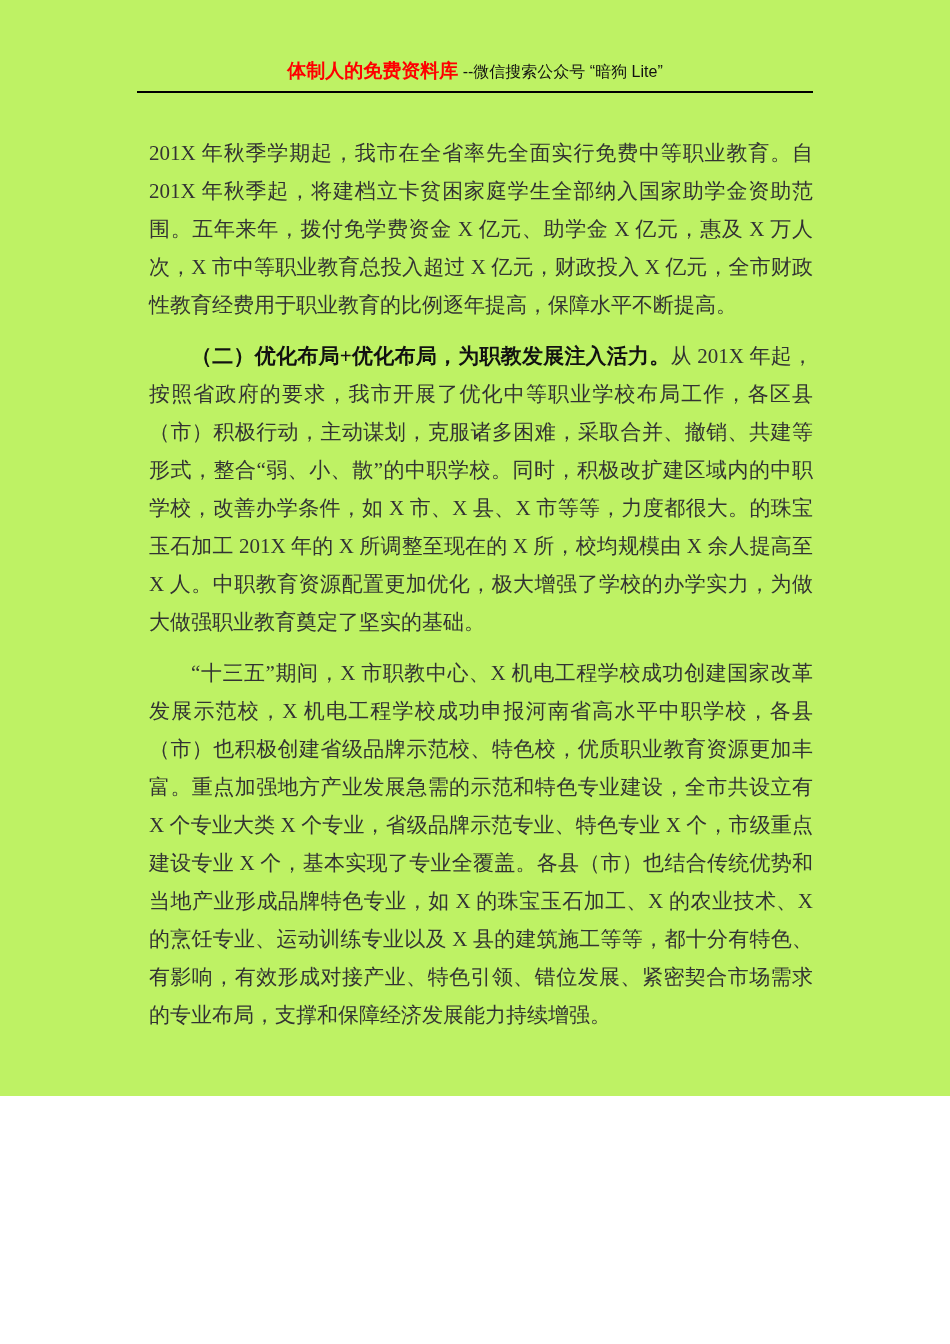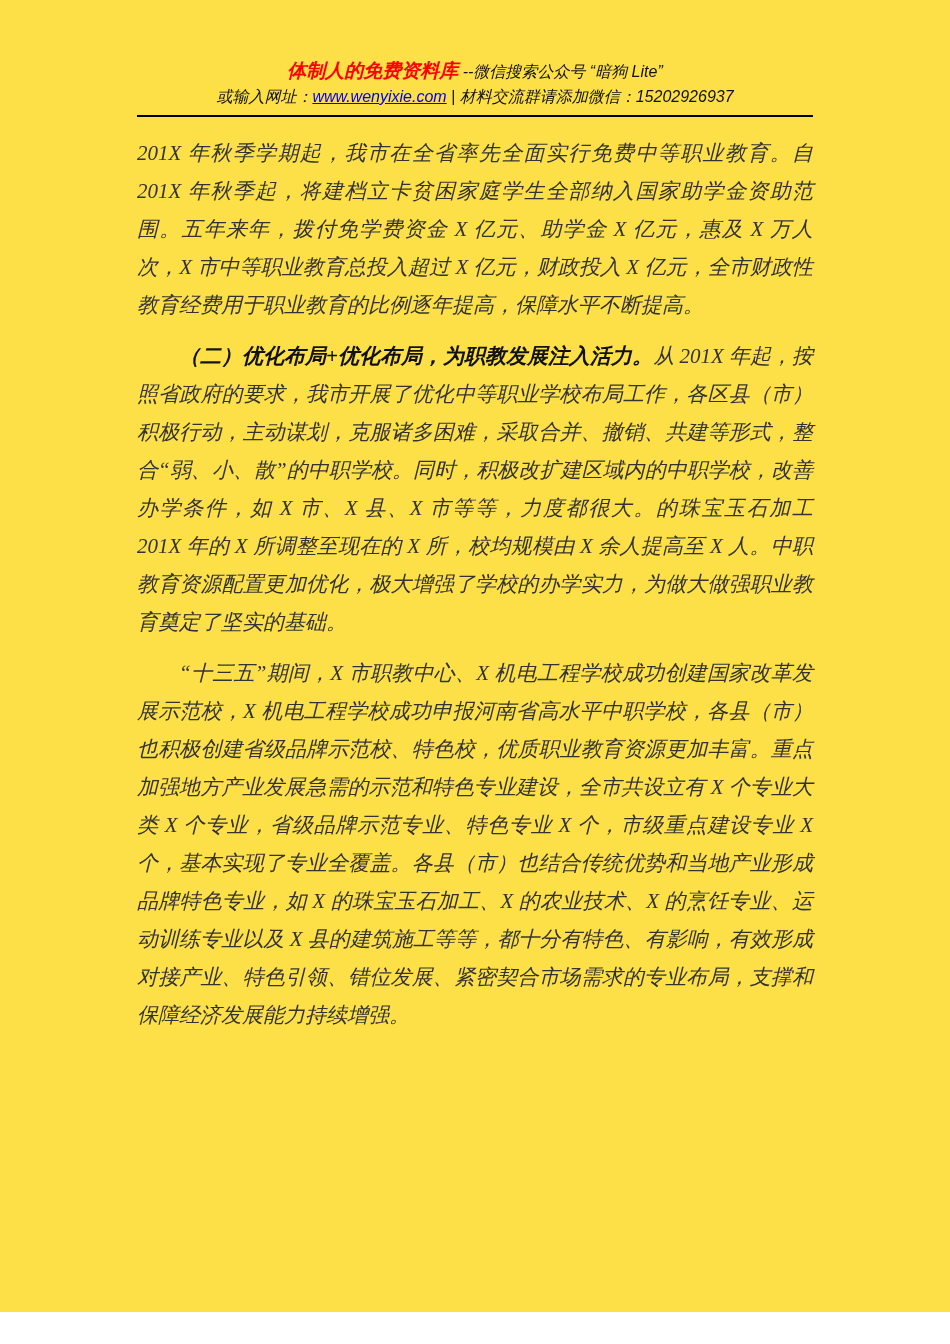--- a/index.html
+++ b/index.html
@@ -3,25 +3,24 @@
 <meta charset="utf-8">
 <style>
   html, body {
     margin: 0;
     padding: 0;
     background: #ffffff;
   }
   .page {
     position: relative;
     width: 950px;
-    height: 1312px;
-    background: #fde047;
+    height: 1096px;
+    background: #bef264;
     overflow: hidden;
     font-family: "Liberation Serif", "DejaVu Serif", serif;
-    font-style: italic;
   }
   
   .header {
     position: absolute;
     top: 58px;
     left: 137px;
     width: 676px;
     text-align: center;
     border-bottom: 2px solid #000000;
     padding-bottom: 6px;
@@ -55,42 +54,39 @@
     position: absolute;
     top: 134px;
     left: 137px;
     width: 676px;
     font-size: 21px;
     line-height: 38px;
     color: #333333;
     text-align: justify;
   }
   .para {
-    margin: 0 0 13px 0;
+    margin: 0 0 13px 12px;
   }
   .para.indent {
     text-indent: 2em;
   }
   .para strong {
     font-weight: 700;
     color: #111111;
   }
 </style>
 </head>
 <body>
 
 <div class="page">
 
   <div class="header">
     <div class="header-line1">
       <span class="brand">体制人的免费资料库</span><span class="brand-suffix"> --微信搜索公众号 “暗狗 Lite”</span>
     </div>
-    <div class="header-line2">
-      <span>或输入网址：</span><a class="link" href="#">www.wenyixie.com</a><span> | 材料交流群请添加微信：15202926937</span>
-    </div>
   </div>
 
   <div class="content">
 
     <p class="para"><strong></strong><span>201X 年秋季学期起，我市在全省率先全面实行免费中等职业教育。自 201X 年秋季起，将建档立卡贫困家庭学生全部纳入国家助学金资助范围。五年来年，拨付免学费资金 X 亿元、助学金 X 亿元，惠及 X 万人次，X 市中等职业教育总投入超过 X 亿元，财政投入 X 亿元，全市财政性教育经费用于职业教育的比例逐年提高，保障水平不断提高。</span></p>
 
     <p class="para indent"><strong>（二）优化布局+优化布局，为职教发展注入活力。</strong><span>从 201X 年起，按照省政府的要求，我市开展了优化中等职业学校布局工作，各区县（市）积极行动，主动谋划，克服诸多困难，采取合并、撤销、共建等形式，整合“弱、小、散”的中职学校。同时，积极改扩建区域内的中职学校，改善办学条件，如 X 市、X 县、X 市等等，力度都很大。的珠宝玉石加工 201X 年的 X 所调整至现在的 X 所，校均规模由 X 余人提高至 X 人。中职教育资源配置更加优化，极大增强了学校的办学实力，为做大做强职业教育奠定了坚实的基础。</span></p>
 
     <p class="para indent"><strong></strong><span>“十三五”期间，X 市职教中心、X 机电工程学校成功创建国家改革发展示范校，X 机电工程学校成功申报河南省高水平中职学校，各县（市）也积极创建省级品牌示范校、特色校，优质职业教育资源更加丰富。重点加强地方产业发展急需的示范和特色专业建设，全市共设立有 X 个专业大类 X 个专业，省级品牌示范专业、特色专业 X 个，市级重点建设专业 X 个，基本实现了专业全覆盖。各县（市）也结合传统优势和当地产业形成品牌特色专业，如 X 的珠宝玉石加工、X 的农业技术、X 的烹饪专业、运动训练专业以及 X 县的建筑施工等等，都十分有特色、有影响，有效形成对接产业、特色引领、错位发展、紧密契合市场需求的专业布局，支撑和保障经济发展能力持续增强。</span></p>
 

